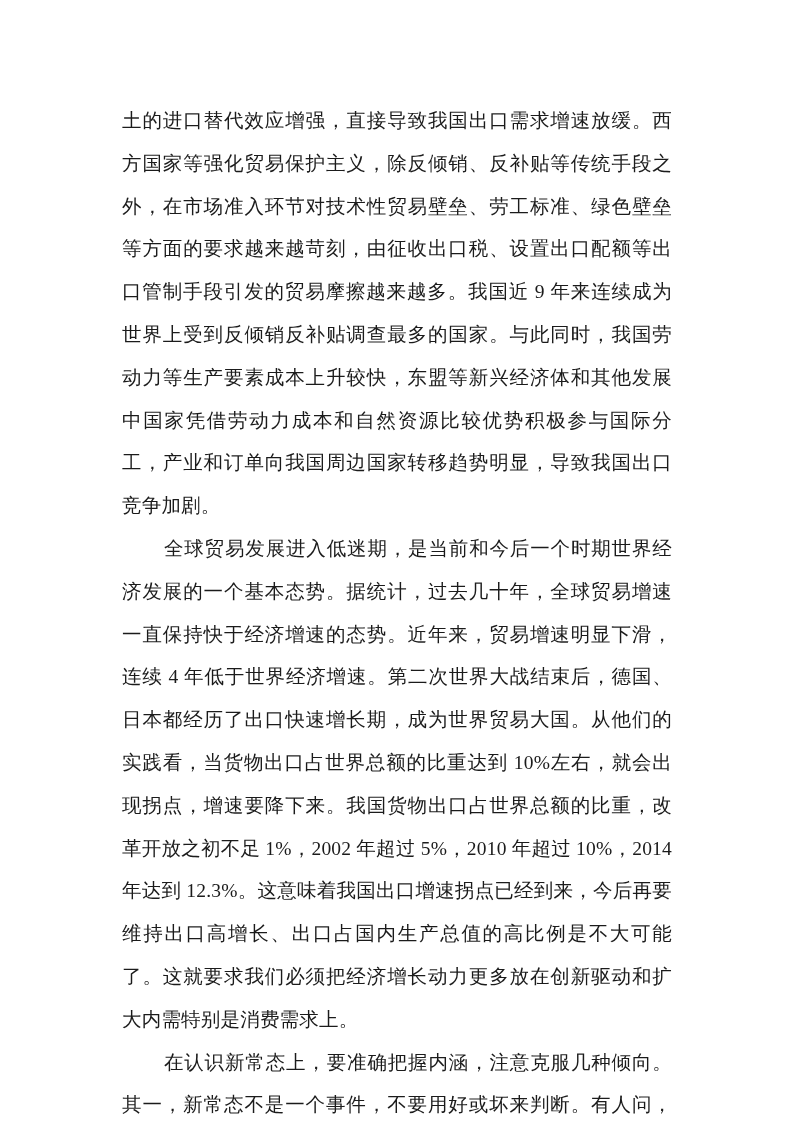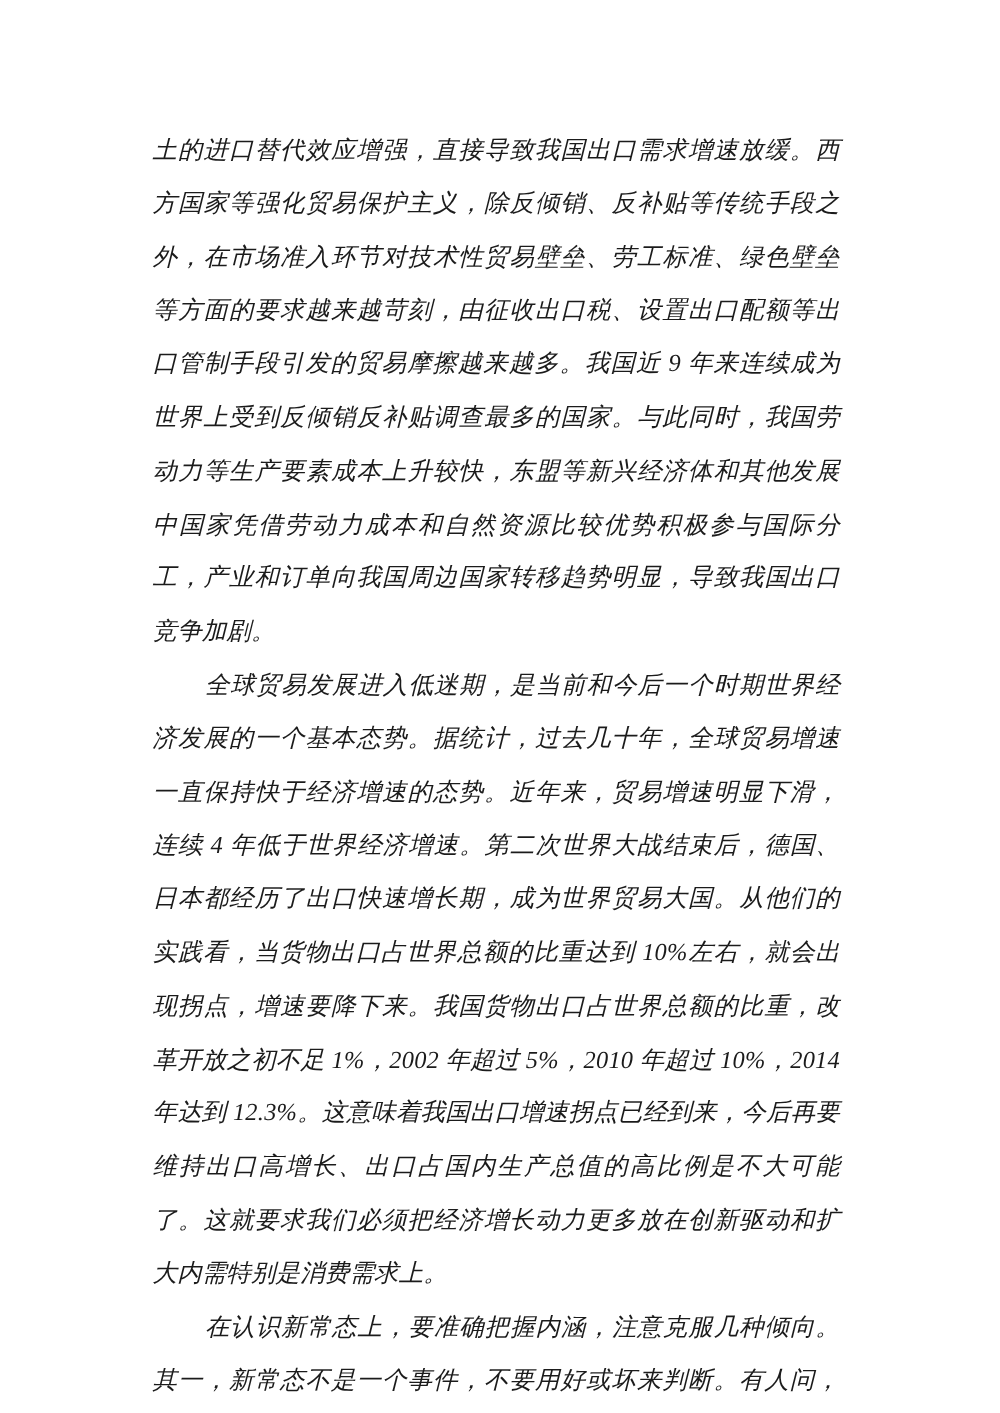--- a/index.html
+++ b/index.html
@@ -14,21 +14,20 @@
     color: #1a1a1a;
     overflow: hidden;
   }
   .page {
     position: relative;
     width: 800px;
     height: 1130px;
     background: #ffffff;
     box-sizing: border-box;
     padding: 100px 128px 60px 122px;
-    font-style: italic;
   }
   .doc-body {
     font-size: 19.5px;
     line-height: 42.8px;
     text-align: justify;
     text-justify: inter-ideograph;
     letter-spacing: 0.2px;
     color: #1b1b1b;
   }
   .para {

